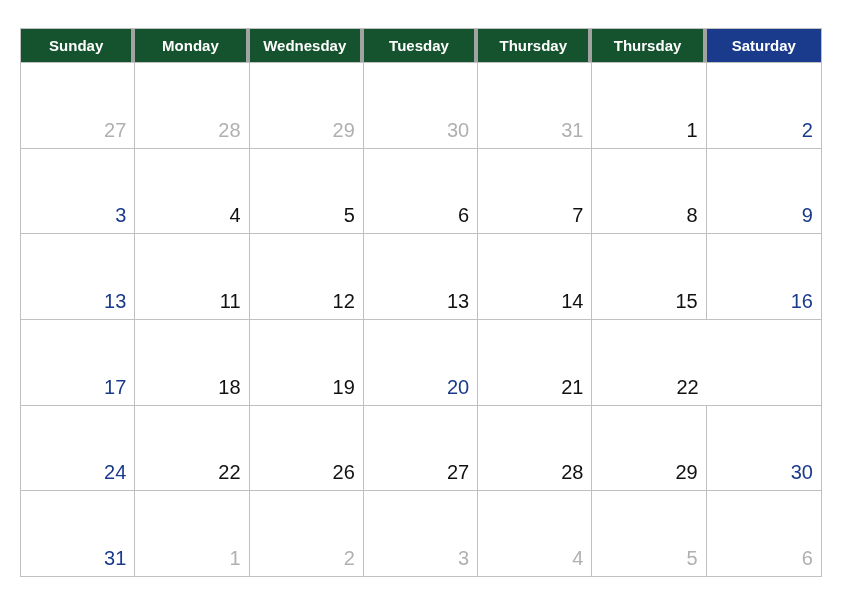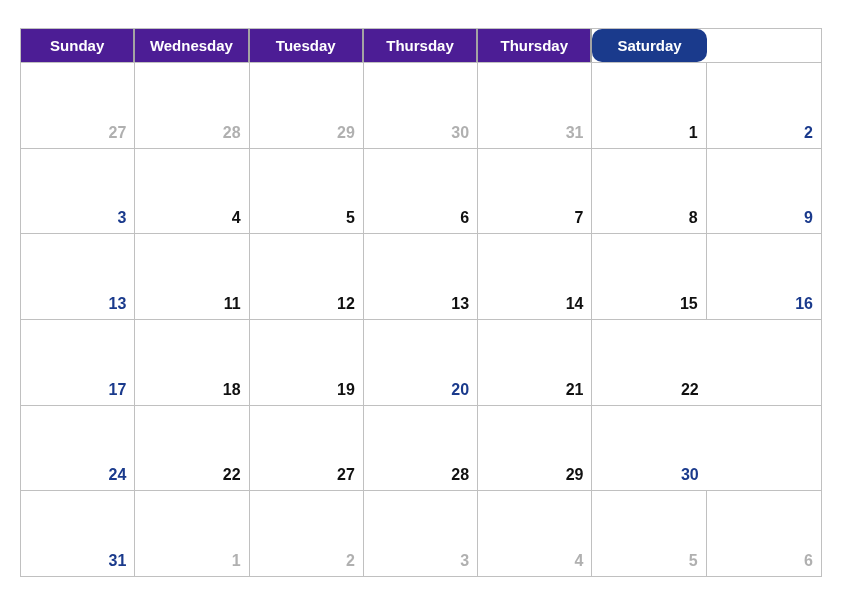--- a/index.html
+++ b/index.html
@@ -32,29 +32,29 @@
       flex: 1;
       display: flex;
       flex-direction: column;
       border: 1px solid #c0c0c0;
     }
     .day-headers {
       display: grid;
       grid-template-columns: repeat(7, 1fr);
     }
     .day-header {
-      background: #4c1d95;
+      background: #14532d;
       color: #ffffff;
       text-align: center;
       padding: 8px 4px;
       font-size: 15px;
       font-weight: 600;
-      border-right: 2px solid #a3a3a3;
-    }
-    .day-header:last-child { border-right: none; border-radius: 10px; }
+      border-right: 4px solid #a3a3a3;
+    }
+    .day-header:last-child { border-right: none; }
     .day-header.saturday { background: #1a3a8c; }
     .weeks {
       flex: 1;
       display: flex;
       flex-direction: column;
     }
     .week-row {
       flex: 1;
       display: grid;
       grid-template-columns: repeat(7, 1fr);
@@ -63,38 +63,39 @@
     .day-cell {
       border-right: 1px solid #c0c0c0;
       padding: 6px 8px;
       display: flex;
       align-items: flex-end;
       justify-content: flex-end;
       min-height: 70px;
     }
     .day-cell:last-child { border-right: none; }
     .day-number {
-      font-size: 16px;
-      font-weight: 700;
+      font-size: 20px;
+      font-weight: 400;
       color: #111111;
     }
     .day-number.blue { color: #1a3a8c; }
     .day-number.gray { color: #b0b0b0; }
   </style>
 </head>
 <body>
 
 <div class="header">
   <span class="month-title"></span>
   <span class="year-title"></span>
 </div>
 
 <div class="calendar">
   <div class="day-headers" id="day-headers">
       <div class="day-header">Sunday</div>
+      <div class="day-header">Monday</div>
       <div class="day-header">Wednesday</div>
       <div class="day-header">Tuesday</div>
       <div class="day-header">Thursday</div>
       <div class="day-header">Thursday</div>
       <div class="day-header saturday">Saturday</div>
     </div>
   <div class="weeks" id="weeks-container">
       <div class="week-row">
         <div class="day-cell">
           <span class="day-number gray">27</span>
@@ -185,20 +186,23 @@
         </div>
       </div>
       <div class="week-row">
         <div class="day-cell">
           <span class="day-number blue">24</span>
         </div>
         <div class="day-cell">
           <span class="day-number">22</span>
         </div>
         <div class="day-cell">
+          <span class="day-number">26</span>
+        </div>
+        <div class="day-cell">
           <span class="day-number">27</span>
         </div>
         <div class="day-cell">
           <span class="day-number">28</span>
         </div>
         <div class="day-cell">
           <span class="day-number">29</span>
         </div>
         <div class="day-cell">
           <span class="day-number blue">30</span>

